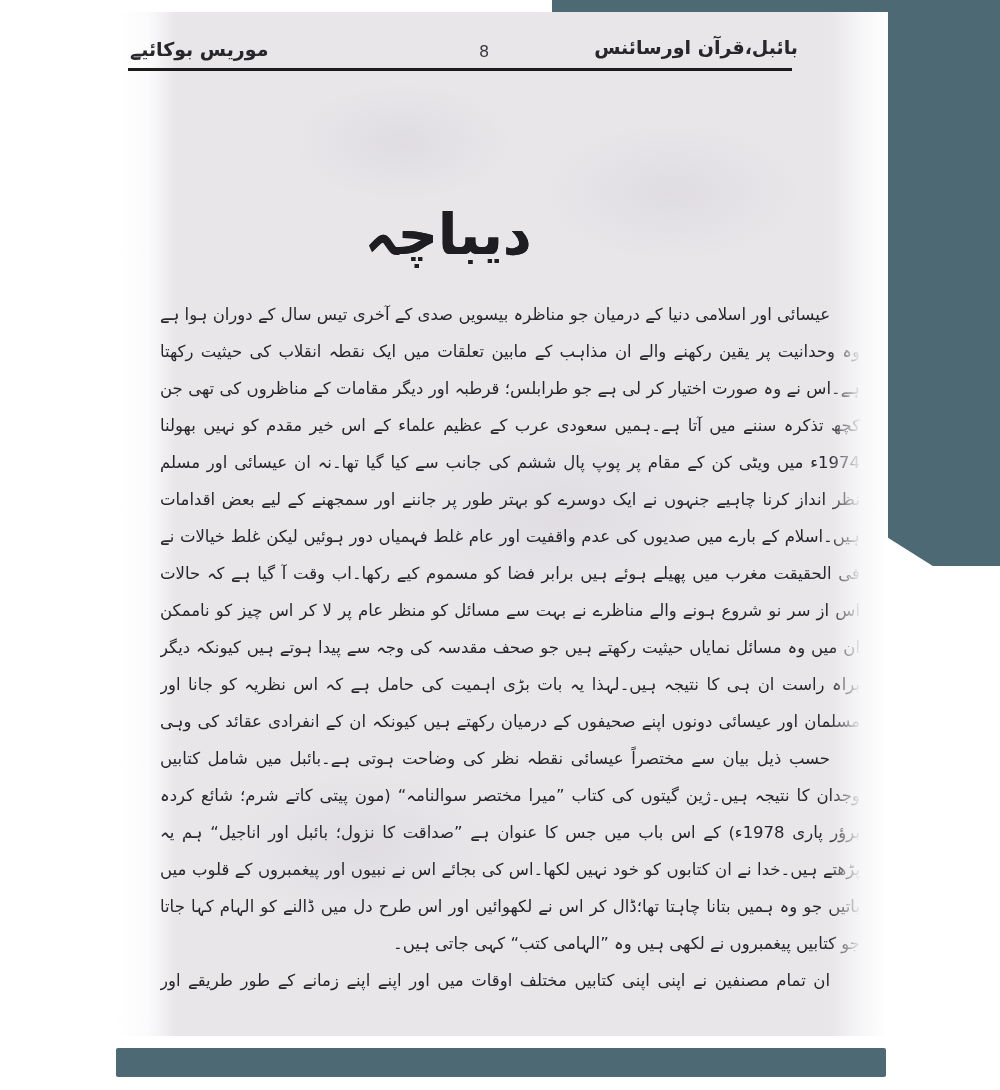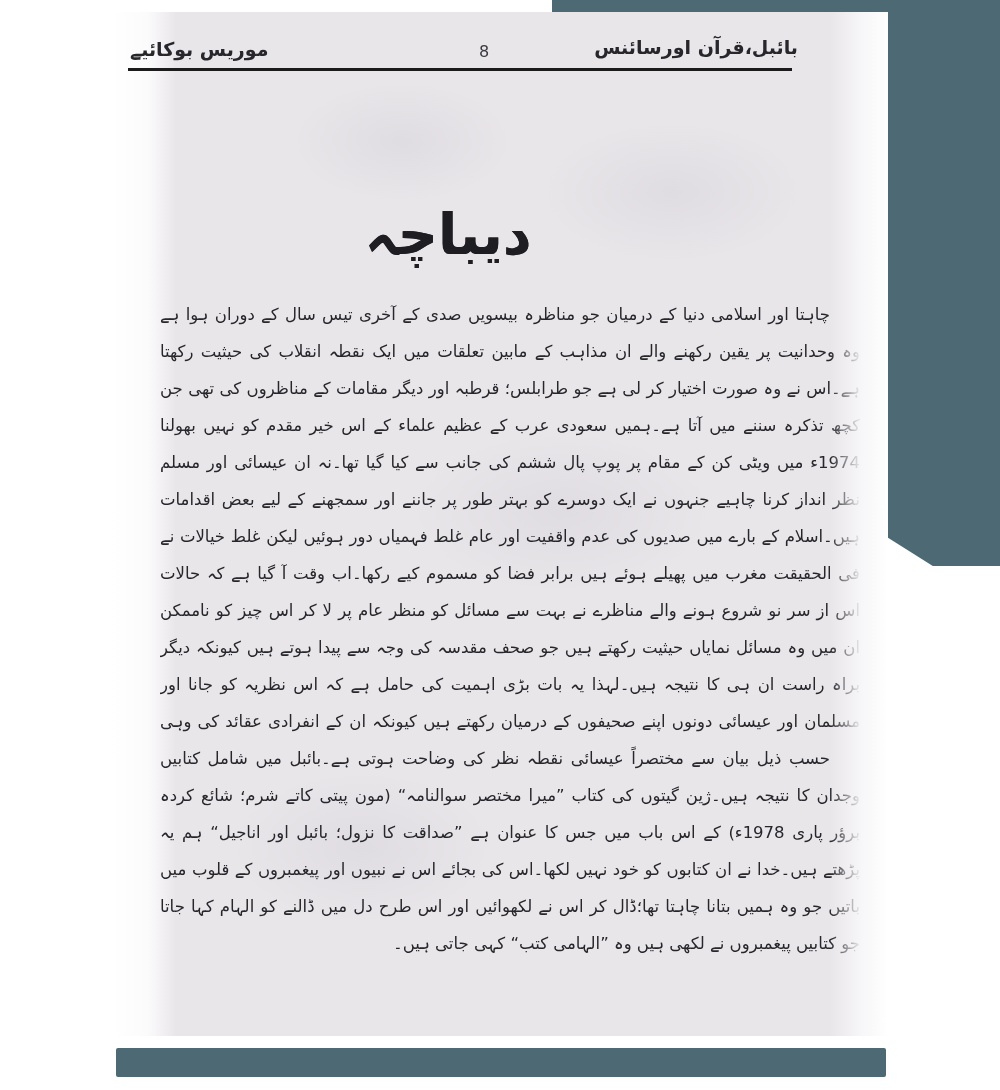--- a/index.html
+++ b/index.html
@@ -79,34 +79,35 @@
     <div>
       <span class="h-author">موریس بوکائیے</span>
       <span class="h-page">8</span>
       <span class="h-title">بائبل،قرآن اورسائنس</span>
       <div class="h-rule"></div>
     </div>
 
     <h1 class="title">دیباچہ</h1>
 
     <div class="body" id="body-lines">
-        <div class="line first">چاہتا اور اسلامی دنیا کے درمیان جو مناظرہ بیسویں صدی کے آخری تیس سال کے دوران ہوا ہے</div>
+        <div class="line first">عیسائی اور اسلامی دنیا کے درمیان جو مناظرہ بیسویں صدی کے آخری تیس سال کے دوران ہوا ہے</div>
         <div class="line full">وہ وحدانیت پر یقین رکھنے والے ان مذاہب کے مابین تعلقات میں ایک نقطہ انقلاب کی حیثیت رکھتا</div>
         <div class="line full">ہے۔اس نے وہ صورت اختیار کر لی ہے جو طرابلس؛ قرطبہ اور دیگر مقامات کے مناظروں کی تھی جن کا بہت</div>
         <div class="line full">کچھ تذکرہ سننے میں آتا ہے۔ہمیں سعودی عرب کے عظیم علماء کے اس خیر مقدم کو نہیں بھولنا چاہیے جو</div>
         <div class="line full">1974ء میں ویٹی کن کے مقام پر پوپ پال ششم کی جانب سے کیا گیا تھا۔نہ ان عیسائی اور مسلم جماعتوں کو</div>
         <div class="line full">نظر انداز کرنا چاہیے جنہوں نے ایک دوسرے کو بہتر طور پر جاننے اور سمجھنے کے لیے بعض اقدامات کیے</div>
         <div class="line full">ہیں۔اسلام کے بارے میں صدیوں کی عدم واقفیت اور عام غلط فہمیاں دور ہوئیں لیکن غلط خیالات نے جو</div>
         <div class="line full">فی الحقیقت مغرب میں پھیلے ہوئے ہیں برابر فضا کو مسموم کیے رکھا۔اب وقت آ گیا ہے کہ حالات بدلیں۔</div>
         <div class="line full">اس از سر نو شروع ہونے والے مناظرے نے بہت سے مسائل کو منظر عام پر لا کر اس چیز کو ناممکن بنا دیا ہے۔</div>
         <div class="line full">ان میں وہ مسائل نمایاں حیثیت رکھتے ہیں جو صحف مقدسہ کی وجہ سے پیدا ہوتے ہیں کیونکہ دیگر تمام مسائل</div>
         <div class="line full">براہ راست ان ہی کا نتیجہ ہیں۔لہذا یہ بات بڑی اہمیت کی حامل ہے کہ اس نظریہ کو جانا اور سمجھا جائے جو</div>
         <div class="line full">مسلمان اور عیسائی دونوں اپنے صحیفوں کے درمیان رکھتے ہیں کیونکہ ان کے انفرادی عقائد کی وہی بنیاد ہیں۔</div>
         <div class="line first">حسب ذیل بیان سے مختصراً عیسائی نقطہ نظر کی وضاحت ہوتی ہے۔بائبل میں شامل کتابیں الہام و</div>
         <div class="line full">وجدان کا نتیجہ ہیں۔ژین گیتوں کی کتاب ”میرا مختصر سوالنامہ“ (مون پیتی کاتے شرم؛ شائع کردہ دیکلی اے</div>
         <div class="line full">برؤر پاری 1978ء) کے اس باب میں جس کا عنوان ہے ”صداقت کا نزول؛ بائبل اور اناجیل“ ہم یہ عبارت</div>
         <div class="line full">پڑھتے ہیں۔خدا نے ان کتابوں کو خود نہیں لکھا۔اس کی بجائے اس نے نبیوں اور پیغمبروں کے قلوب میں وہ</div>
         <div class="line full">باتیں جو وہ ہمیں بتانا چاہتا تھا؛ڈال کر اس نے لکھوائیں اور اس طرح دل میں ڈالنے کو الہام کہا جاتا ہے،لہذا</div>
         <div class="line short">جو کتابیں پیغمبروں نے لکھی ہیں وہ ”الہامی کتب“ کہی جاتی ہیں۔</div>
+        <div class="line first">ان تمام مصنفین نے اپنی اپنی کتابیں مختلف اوقات میں اور اپنے اپنے زمانے کے طور طریقے اور</div>
       </div>
 
   </div>
 </div>
 
 </body></html>

